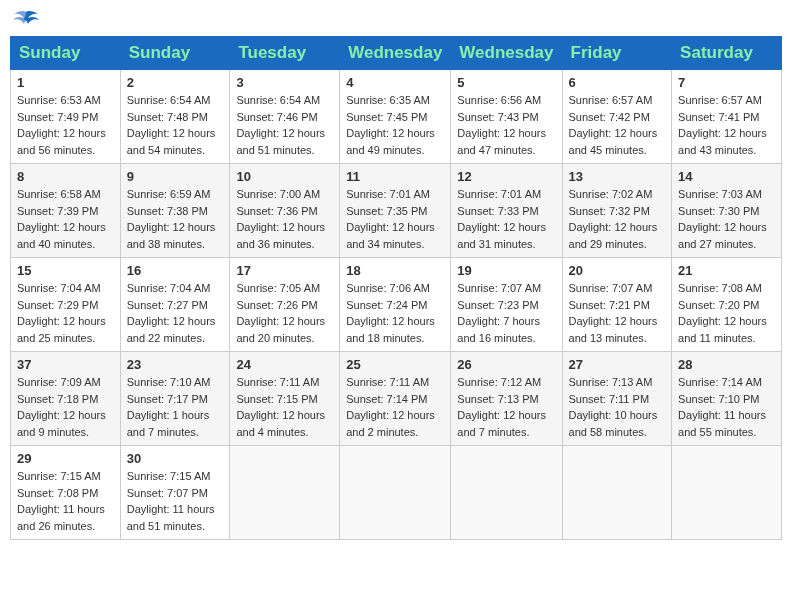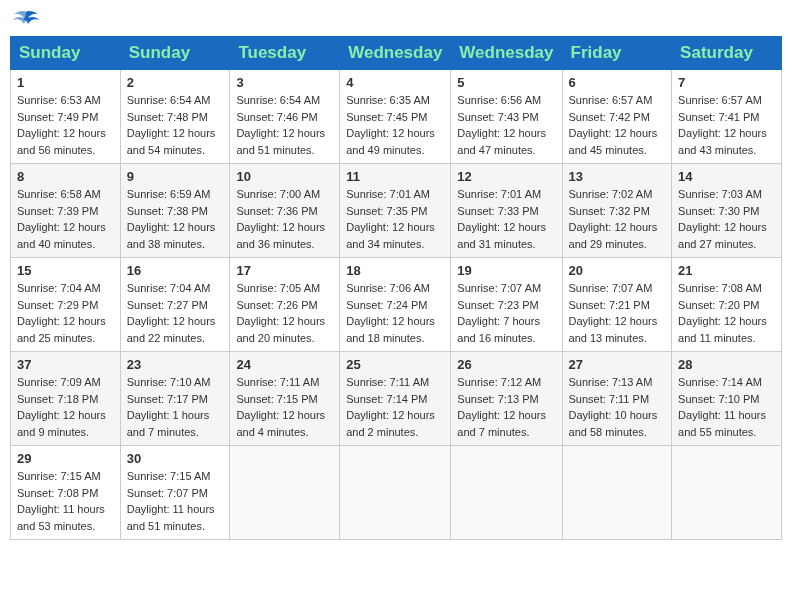--- a/index.html
+++ b/index.html
@@ -336,21 +336,21 @@
           <span>Daylight: 11 hours and 55 minutes.</span>
         </div>
       </td>
       </tr>
       <tr>
         <td>
         <span class="day-number">29</span>
         <div class="day-content">
           <span>Sunrise: 7:15 AM</span><br>
           <span>Sunset: 7:08 PM</span><br>
-          <span>Daylight: 11 hours and 53 minutes.</span>
+          <span>Daylight: 11 hours and 26 minutes.</span>
         </div>
       </td>
         <td>
         <span class="day-number">30</span>
         <div class="day-content">
           <span>Sunrise: 7:15 AM</span><br>
           <span>Sunset: 7:07 PM</span><br>
           <span>Daylight: 11 hours and 51 minutes.</span>
         </div>
       </td>

